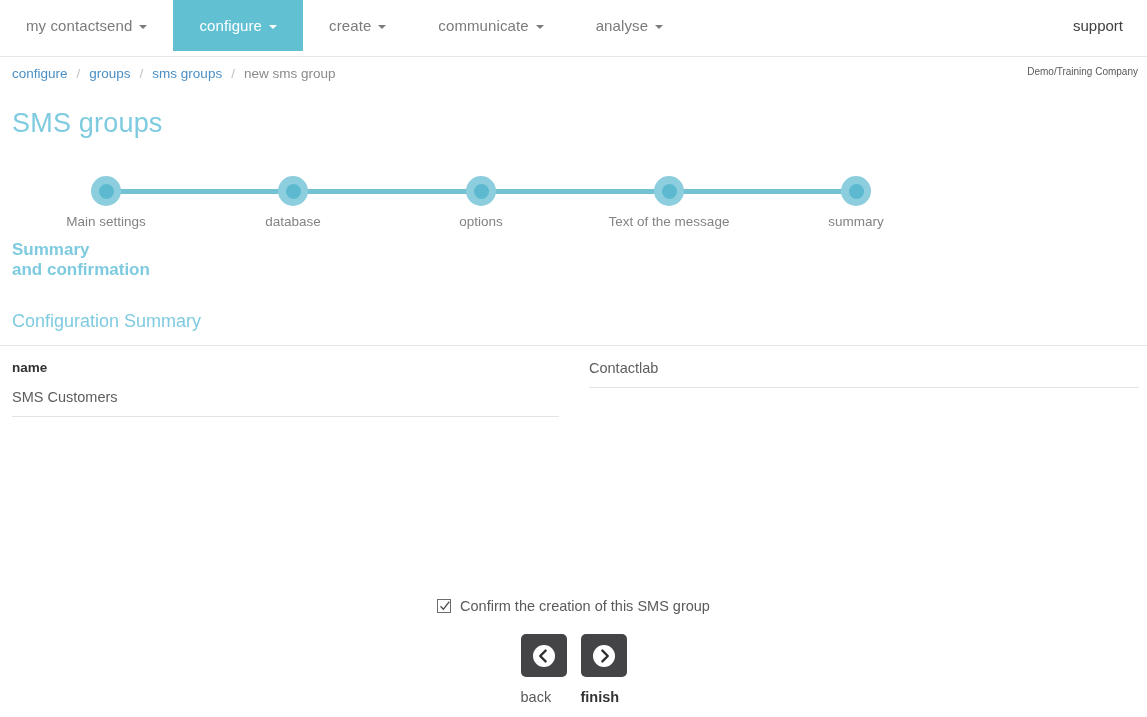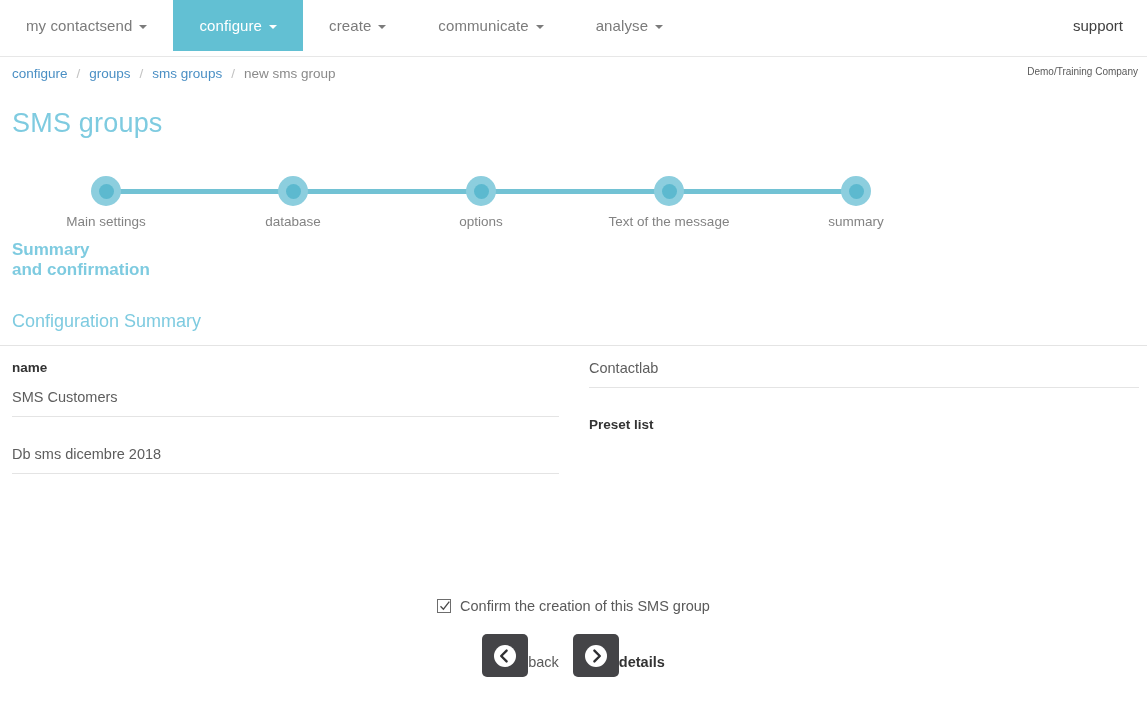--- a/index.html
+++ b/index.html
@@ -267,21 +267,21 @@
     position: absolute;
     top: 634px;
     left: 0;
     width: 1147px;
     display: flex;
     justify-content: center;
     gap: 14px;
   }
   .action {
     display: flex;
-    align-items: center;
+    flex-direction: column;
   }
   .action-btn {
     width: 46px; height: 43px;
     background: #444447;
     border-radius: 5px;
     display: flex;
     align-items: center;
     justify-content: center;
     cursor: pointer;
     border: none;
@@ -386,29 +386,27 @@
 <div class="section-title">Configuration Summary</div>
 <div class="section-divider"></div>
 
 <div class="fields">
   <div class="field-col-left" id="col-left">
       <div class="field">
         <div class="field-label">name</div>
         <div class="field-value">SMS Customers</div>
       </div>
       <div class="field">
-        <div class="field-value">Db sms dicembre 2018</div>
       </div>
     </div>
   <div class="field-col-right" id="col-right">
       <div class="field">
         <div class="field-value">Contactlab</div>
       </div>
       <div class="field">
-        <div class="field-label">Preset list</div>
       </div>
     </div>
 </div>
 
 <div class="confirm-row">
   <span class="checkbox" id="confirm-box">
     <svg width="14" height="14" viewBox="0 0 14 14">
       <path d="M2.5 7.2 L5.4 10.2 L11.3 2.6" fill="none" stroke="#4a4a4a" stroke-width="1.3"></path>
     </svg>
   </span>
@@ -425,15 +423,15 @@
     </button>
     <div class="action-label">back</div>
   </div>
   <div class="action">
     <button class="action-btn">
       <svg width="24" height="24" viewBox="0 0 24 24">
         <circle cx="12" cy="12" r="11" fill="#ffffff"></circle>
         <path d="M10.4 6.6 L15.8 12 L10.4 17.4" fill="none" stroke="#2f2f31" stroke-width="2.4" stroke-linecap="round" stroke-linejoin="round"></path>
       </svg>
     </button>
-    <div class="action-label bold">details</div>
+    <div class="action-label bold">finish</div>
   </div>
 </div>
 
 </body></html>

